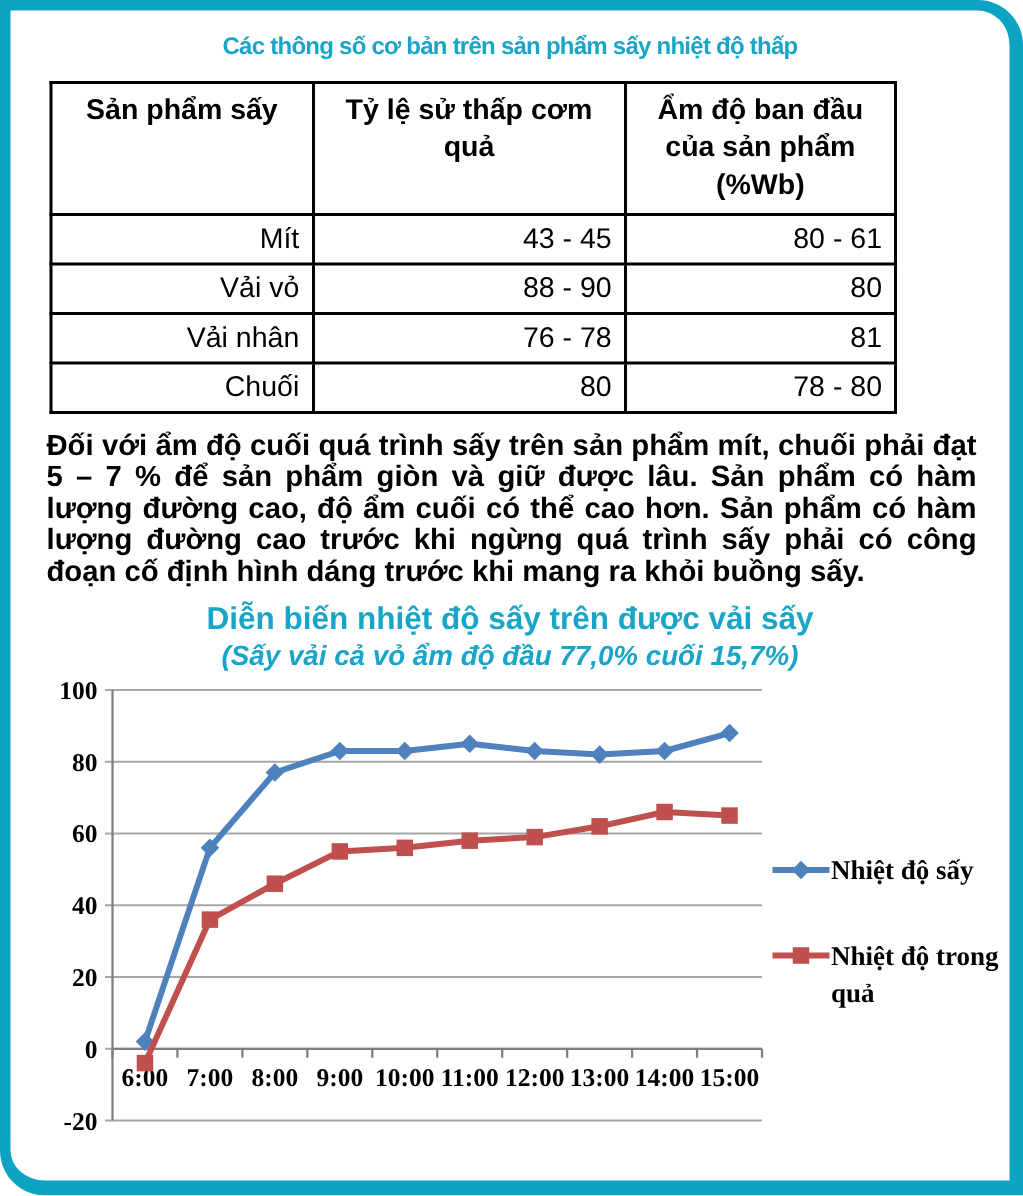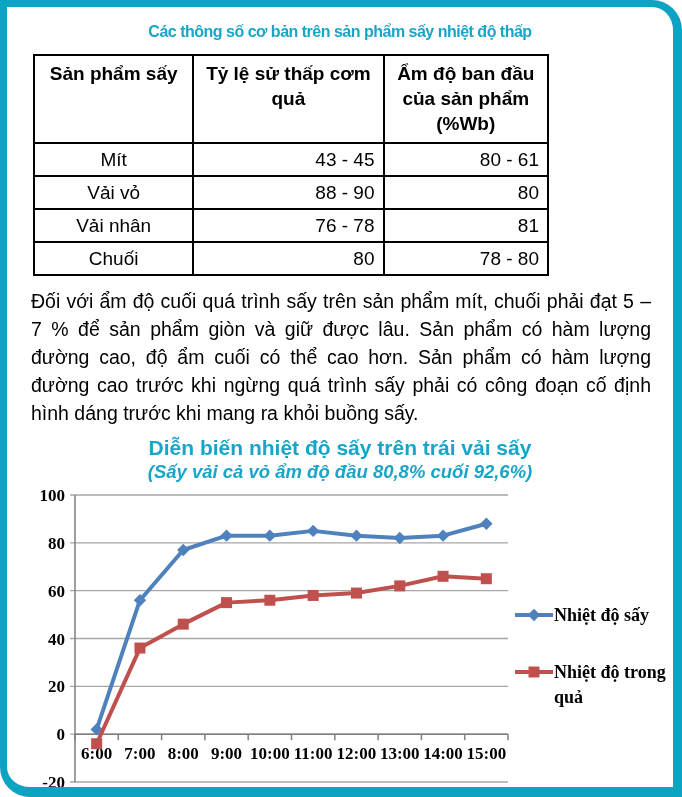--- a/index.html
+++ b/index.html
@@ -10,34 +10,34 @@
     border-width:7px 9px 10px 7px;
     border-radius:0 30px 0 30px;
     overflow:hidden;
   }
   .doc-title{
     margin:16px 6px 0 6px;text-align:center;
     font-size:16px;font-weight:bold;letter-spacing:-0.5px;
     color:var(--accent-color,#18a5c8);
   }
   table.params{
-    border-collapse:collapse;margin:13px 0 0 26px;width:516px;
+    border-collapse:collapse;margin:13px 0 0 26px;width:565px;
     font-size:19px;color:#000;table-layout:fixed;
   }
   table.params th,table.params td{border:2px solid #000;}
   table.params th{
     font-weight:bold;text-align:center;vertical-align:top;
     padding:5px 4px 6px 4px;line-height:25px;height:48px;
   }
   table.params td{height:29px;padding:1px 8px;text-align:right;}
-  table.params td.left{text-align:center;}
+  table.params td.left{text-align:right;}
   col.c1{width:31%;} col.c2{width:37%;} col.c3{width:32%;}
   .intro{
     margin:11px 22px 0 24px;text-align:justify;
-    font-size:19.5px;line-height:28px;color:#000;
+    font-size:19.5px;line-height:21px;color:#000;font-weight:bold;
   }
   .chart-title{
     margin:9px 0 0 0;text-align:center;font-size:21px;font-weight:bold;
     color:var(--accent-color,#18a5c8);
   }
   .chart-subtitle{
     margin:1px 0 0 0;text-align:center;font-size:18.5px;font-weight:600;
     font-style:italic;color:var(--accent-color,#18a5c8);
   }
   svg.chart{display:block;margin:2px 0 0 0;}
@@ -83,22 +83,22 @@
         <tr>
           <td class="left">Chuối</td>
           <td>80</td>
           <td>78 - 80</td>
         </tr>
       </tbody>
   </table>
 
   <p class="intro">Đối với ẩm độ cuối quá trình sấy trên sản phẩm mít, chuối phải đạt 5 – 7 % để sản phẩm giòn và giữ được lâu. Sản phẩm có hàm lượng đường cao, độ ẩm cuối có thể cao hơn. Sản phẩm có hàm lượng đường cao trước khi ngừng quá trình sấy phải có công đoạn cố định hình dáng trước khi mang ra khỏi buồng sấy.</p>
 
-  <div class="chart-title">Diễn biến nhiệt độ sấy trên trái vải sấy</div>
-  <div class="chart-subtitle">(Sấy vải cả vỏ ẩm độ đầu 80,8% cuối 92,6%)</div>
+  <div class="chart-title">Diễn biến nhiệt độ sấy trên được vải sấy</div>
+  <div class="chart-subtitle">(Sấy vải cả vỏ ẩm độ đầu 77,0% cuối 15,7%)</div>
 
   <svg id="chart-svg" class="chart" width="666" height="322" viewBox="0 0 666 322">
       <line x1="63" y1="10" x2="501" y2="10" stroke="#a6a6a6" stroke-width="1.3"></line>
       <text x="58" y="16" text-anchor="end" class="axis-label">100</text>
       <line x1="63" y1="57.833333333333336" x2="501" y2="57.833333333333336" stroke="#a6a6a6" stroke-width="1.3"></line>
       <text x="58" y="63.833333333333336" text-anchor="end" class="axis-label">80</text>
       <line x1="63" y1="105.66666666666667" x2="501" y2="105.66666666666667" stroke="#a6a6a6" stroke-width="1.3"></line>
       <text x="58" y="111.66666666666667" text-anchor="end" class="axis-label">60</text>
       <line x1="63" y1="153.5" x2="501" y2="153.5" stroke="#a6a6a6" stroke-width="1.3"></line>
       <text x="58" y="159.5" text-anchor="end" class="axis-label">40</text>

